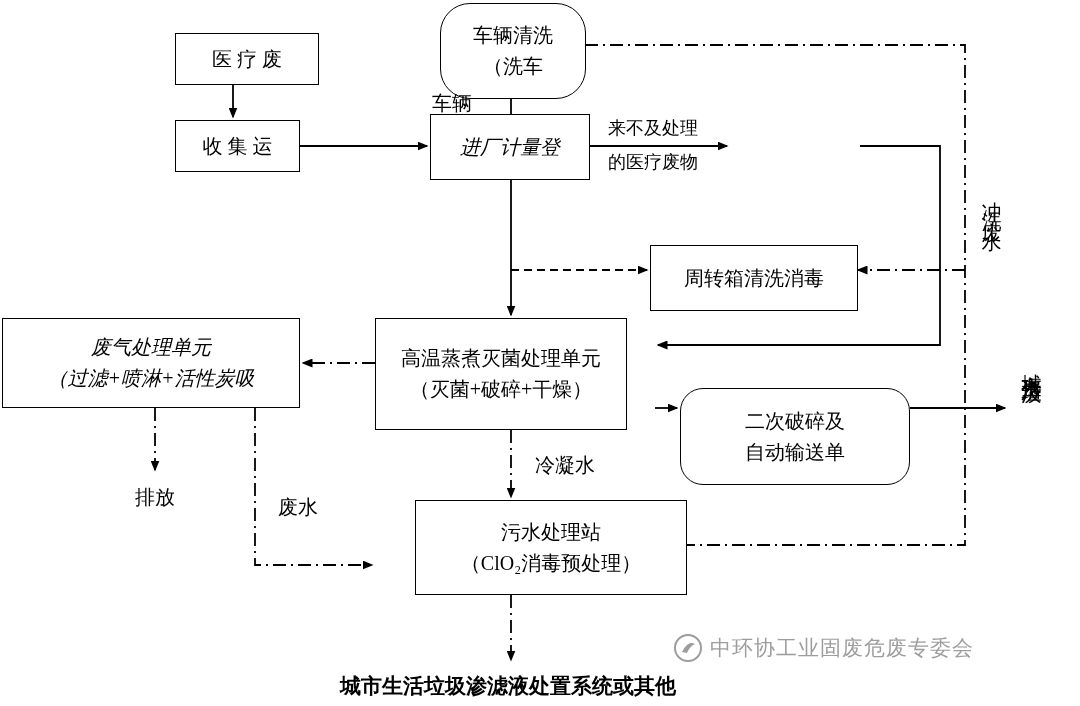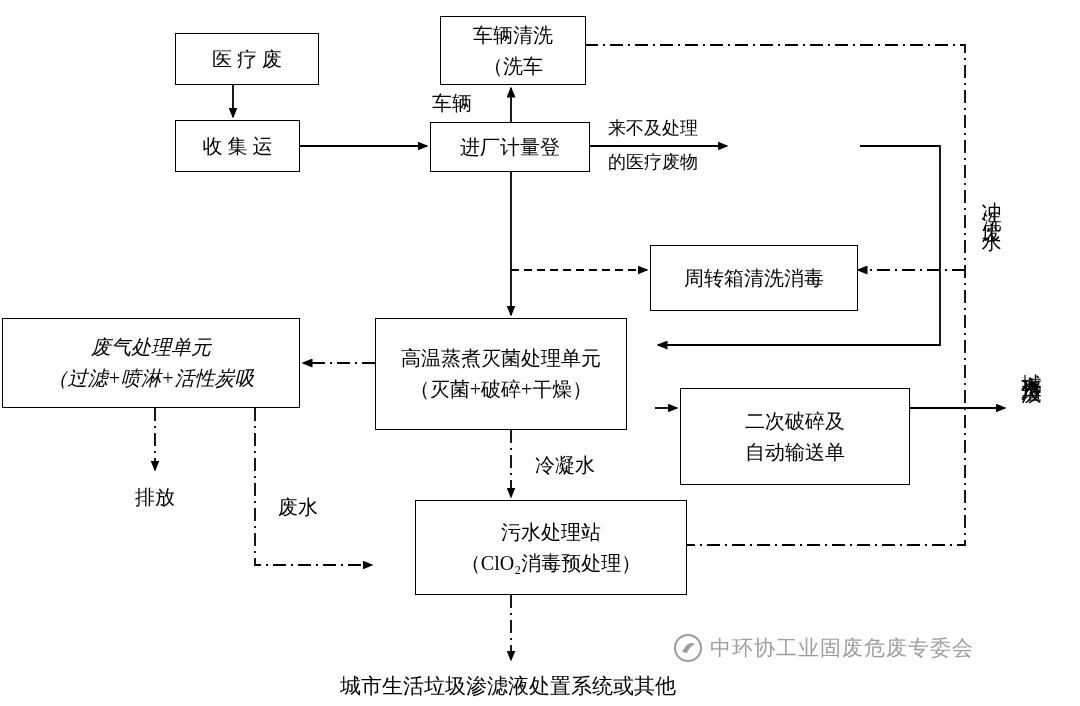--- a/index.html
+++ b/index.html
@@ -64,45 +64,45 @@
   </svg>
 
   <div class="box" style="left:175px; top:33px; width:144px; height:52px;">
     <span>医 疗 废</span>
   </div>
 
   <div class="box" style="left:175px; top:120px; width:125px; height:52px;">
     <span>收 集 运</span>
   </div>
 
-  <div class="box" style="left:440px; top:16px; width:146px; height:69px;">
+  <div class="box" style="left:440px; top:3px; width:146px; height:96px;border-radius:30px;">
     <span>车辆清洗</span>
     <span>（洗车</span>
   </div>
 
-  <div class="box" style="left:430px; top:122px; width:160px; height:50px;">
+  <div class="box" style="left:430px; top:114px; width:160px; height:66px;font-style:italic;">
     <span>进厂计量登</span>
   </div>
 
 
   <div class="box" style="left:650px; top:245px; width:208px; height:66px;">
     <span>周转箱清洗消毒</span>
   </div>
 
   <div class="box" style="left:2px; top:318px; width:298px; height:90px;font-style:italic;">
     <span>废气处理单元</span>
     <span>（过滤+喷淋+活性炭吸</span>
   </div>
 
   <div class="box" style="left:375px; top:318px; width:252px; height:112px;">
     <span>高温蒸煮灭菌处理单元</span>
     <span>（灭菌+破碎+干燥）</span>
   </div>
 
-  <div class="box" style="left:680px; top:388px; width:230px; height:97px;">
+  <div class="box" style="left:680px; top:388px; width:230px; height:97px;border-radius:23px;">
     <span>二次破碎及</span>
     <span>自动输送单</span>
   </div>
 
   <div class="box" style="left:375px; top:500px; width:272px; height:95px;margin-left:40px;">
     <span>污水处理站</span>
     <span>（ClO₂消毒预处理）</span>
   </div>
 
   <div class="label" style="left:432px; top:90px;">车辆</div>
@@ -113,21 +113,21 @@
   <div class="vtext spread" style="left:982px; top:186px;">冲洗废水</div>
 
   <div class="vtext tight" style="left:1022px; top:358px;">城市生活垃圾厂</div>
 
   <div class="label" style="left:535px; top:452px;">冷凝水</div>
 
   <div class="label" style="left:278px; top:494px;">废水</div>
 
   <div class="label" style="left:135px; top:484px;">排放</div>
 
-  <div class="bottom-caption" style="left:340px; top:672px;">城市生活垃圾渗滤液处置系统或其他</div>
+  <div class="bottom-caption" style="left:340px; top:672px;font-weight:bold;">城市生活垃圾渗滤液处置系统或其他</div>
 
   <div class="watermark-wrap" style="left:672px; top:632px;">
     <svg width="32" height="32" viewBox="0 0 32 32">
       <circle cx="16" cy="16" r="13" fill="none" stroke="#9d9d9d" stroke-width="2"></circle>
       <path d="M10 20 Q16 8 23 12 Q18 14 15 21 Z" fill="#9d9d9d"></path>
     </svg>
     <span class="watermark-text">中环协工业固废危废专委会</span>
   </div>
 
 </div>

